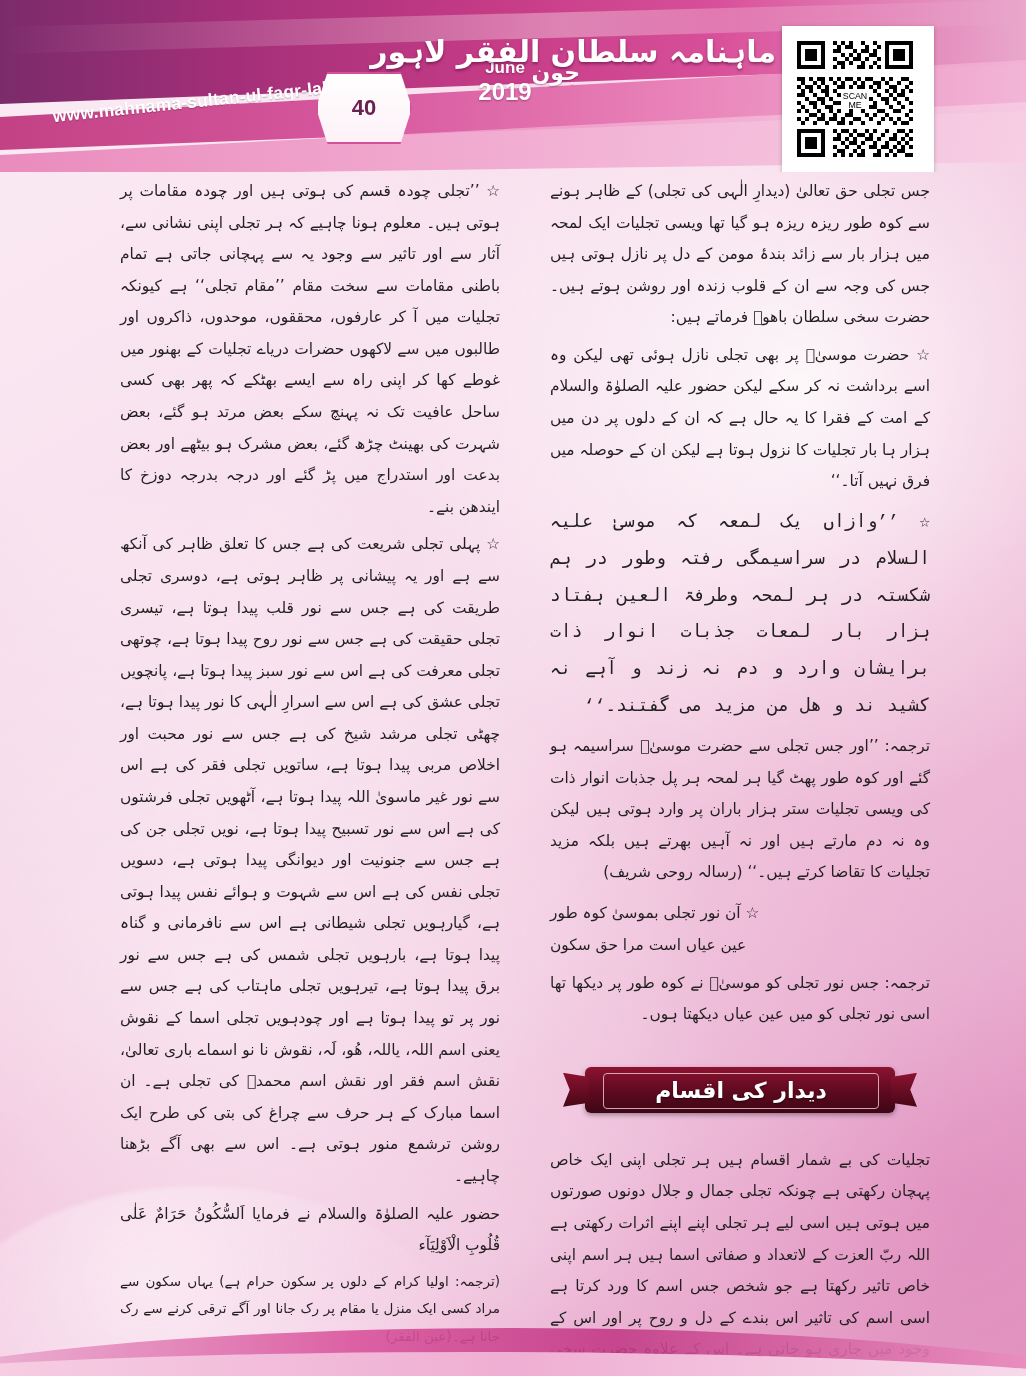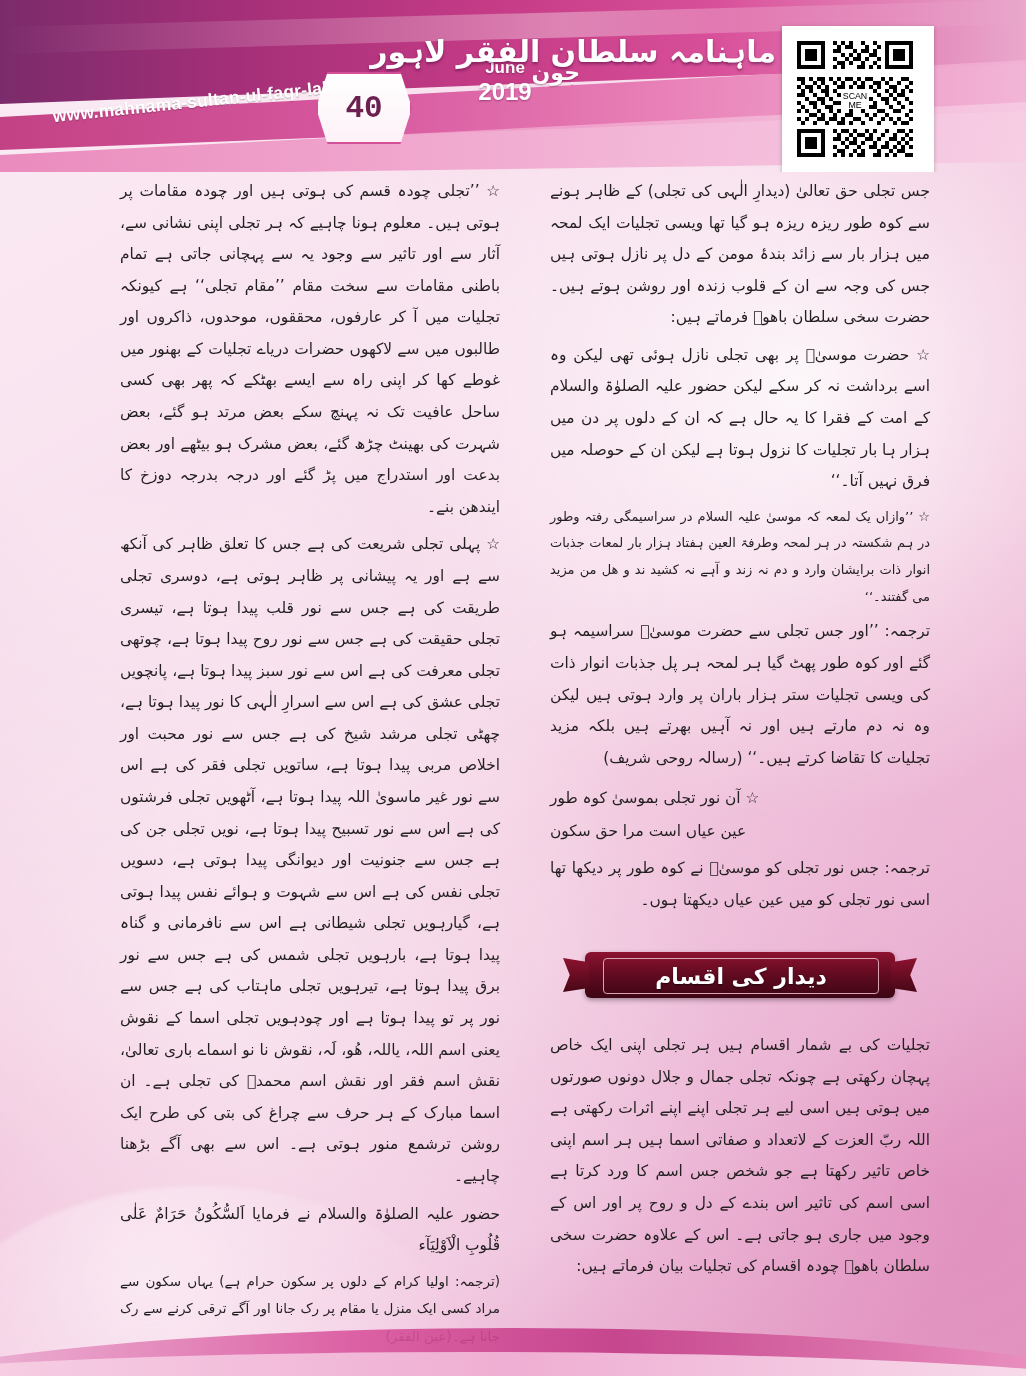--- a/index.html
+++ b/index.html
@@ -67,22 +67,22 @@
     text-shadow:0 1px 1px rgba(0,0,0,.25);
   }
   .page-badge{
     position:absolute;left:316px;top:72px;width:92px;height:68px;
     background:linear-gradient(180deg,#ffffff 0%,#fdf1f7 100%);
     border:2px solid #d64f99;
     clip-path:polygon(12% 0,88% 0,100% 50%,88% 100%,12% 100%,0 50%);
     display:flex;align-items:center;justify-content:center;
   }
   .page-badge span{
-    color:#6b2050;font-size:31px;font-weight:bold;
-    font-family:Liberation Mono, monospace;
+    color:#6b2050;font-size:22px;font-weight:bold;
+    font-family:Liberation Sans, sans-serif;
   }
   .issue-date{
     position:absolute;left:420px;top:58px;width:170px;text-align:center;
     color:#ffffff;font-weight:bold;line-height:1.15;
     font-family:"Liberation Sans", sans-serif;
     text-shadow:0 1px 2px rgba(80,10,60,.45);
   }
   .issue-date .m{font-size:17px;}
   .issue-date .y{font-size:24px;}
   .issue-urdu{
@@ -110,21 +110,21 @@
   .col{
     position:absolute;top:0;width:380px;
     direction:rtl;text-align:justify;
     color:#231f20;
     font-size:15.4px;line-height:2.05;
     font-family:"DejaVu Sans", sans-serif;
   }
   .col p{margin:0 0 6px 0;}
   .col-right{right:96px;}
   .col-left{left:120px;}
-  .nastaliq{font-size:13px;}
+  .nastaliq{font-size:18px;font-family:Liberation Mono, monospace;}
   .ref{font-size:13.5px;}
   .poetry{
     text-align:left;direction:rtl;margin:8px 0 6px 0;line-height:2.1;
   }
   .poetry div{white-space:nowrap;}
   
   .plaque{
     position:relative;margin:22px auto 18px auto;width:310px;height:74px;
   }
   .plaque .ribbon{

